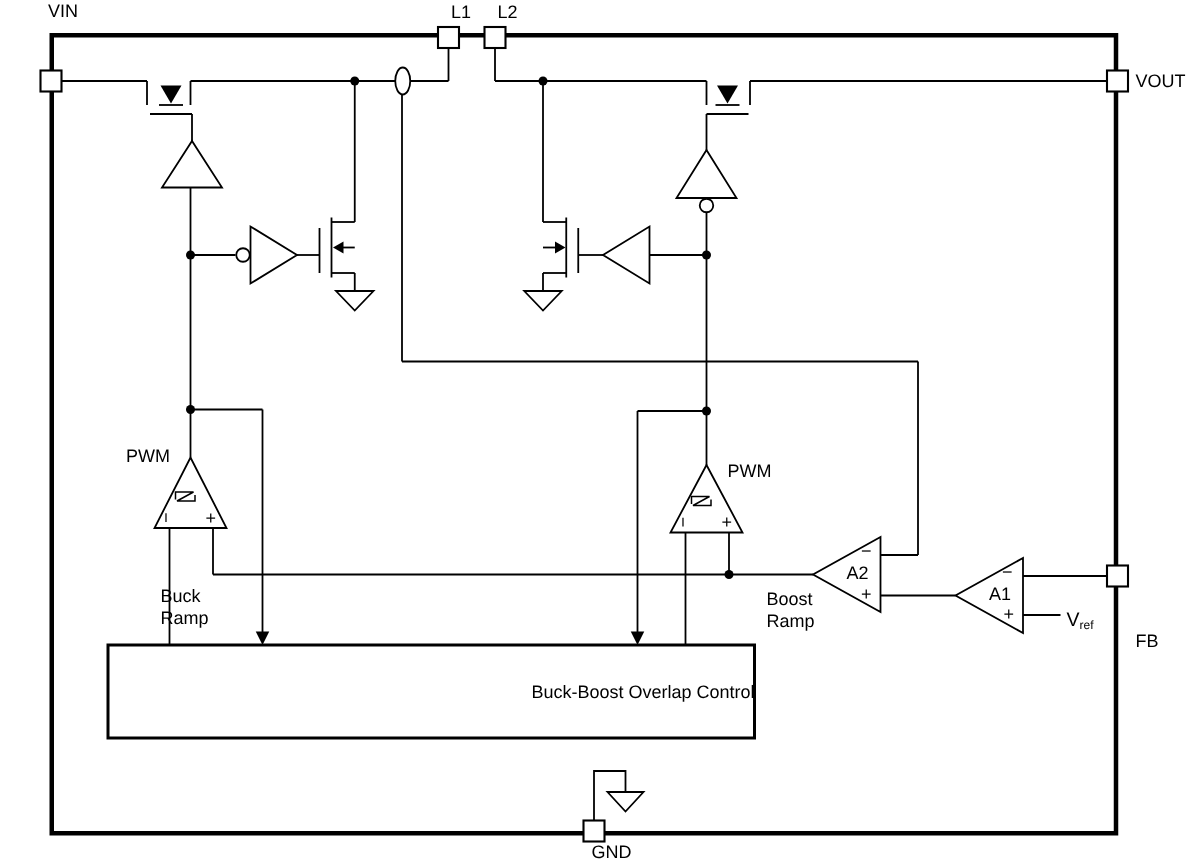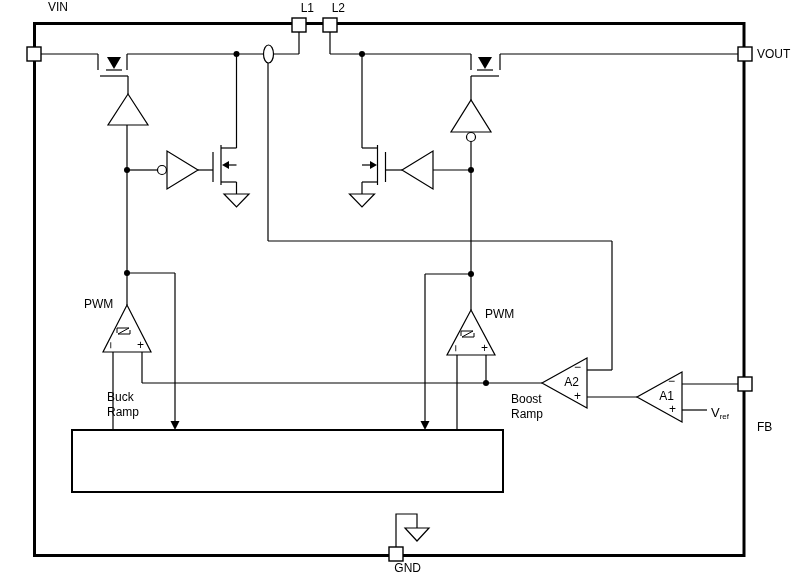--- a/index.html
+++ b/index.html
@@ -176,21 +176,21 @@
     <g>
       <rect class="pad" x="27" y="47" width="14" height="14"></rect>
       <rect class="pad" x="292" y="18" width="14" height="14"></rect>
       <rect class="pad" x="323" y="18" width="14" height="14"></rect>
       <rect class="pad" x="738" y="47" width="14" height="14"></rect>
       <rect class="pad" x="738" y="377" width="14" height="14"></rect>
       <rect class="pad" x="389" y="547" width="14" height="14"></rect>
     </g>
   </svg>
 
-  <div class="lbl rgt" style="left:16px;   top:47;  width:24px;padding-left:32px;">VIN</div>
+  <div class="lbl rgt" style="left:0;   top:47;  width:24px;padding-left:32px;">VIN</div>
   <div class="lbl ctr" style="left:284px;top:1px; width:30px;">L1</div>
   <div class="lbl ctr" style="left:315px;top:1px; width:30px;">L2</div>
   <div class="lbl" style="left:757px;top:47px;">VOUT</div>
   <div class="lbl" style="left:757px;top:390px;margin-top:30px;">FB</div>
   <div class="lbl ctr" style="left:371px;top:561px;width:50px;">GND</div>
 
   <div class="lbl" style="left:84px; top:297px;">PWM</div>
   <div class="lbl" style="left:485px;top:307px;">PWM</div>
 
   <div class="lbl" style="left:79px; top:390px;line-height:15px;margin-left:28px;">Buck
@@ -205,14 +205,15 @@
 
   <div class="lbl ctr" style="left:553px;top:375px;width:26px;">A2</div>
   <div class="lbl ctr" style="left:648px;top:389px;width:26px;">A1</div>
   <div class="mark" style="left:574px;top:361px;">−</div>
   <div class="mark" style="left:574px;top:390px;">+</div>
   <div class="mark" style="left:668px;top:375px;">−</div>
   <div class="mark" style="left:669px;top:403px;">+</div>
 
   <div class="vref" style="left:711px;top:406px;"><span>V</span><span class="sub">ref</span></div>
 
+  <div class="lbl ctr" style="left:72px;top:454px;width:431px;">Buck-Boost Overlap Control</div>
 
 </div>
 
 </body></html>

